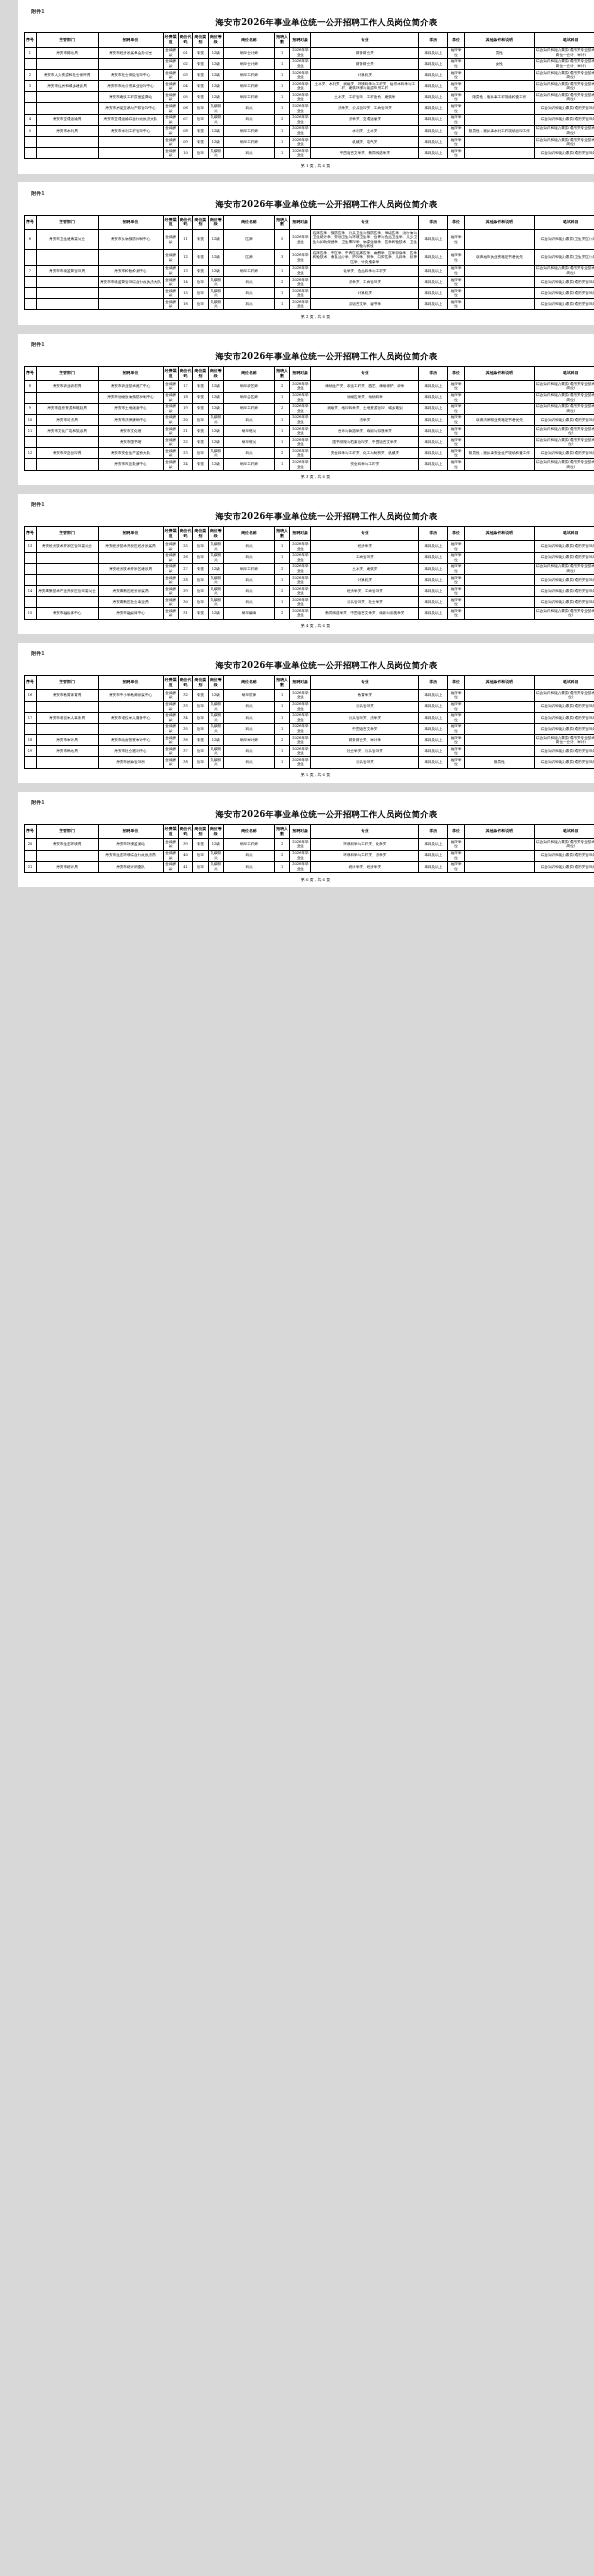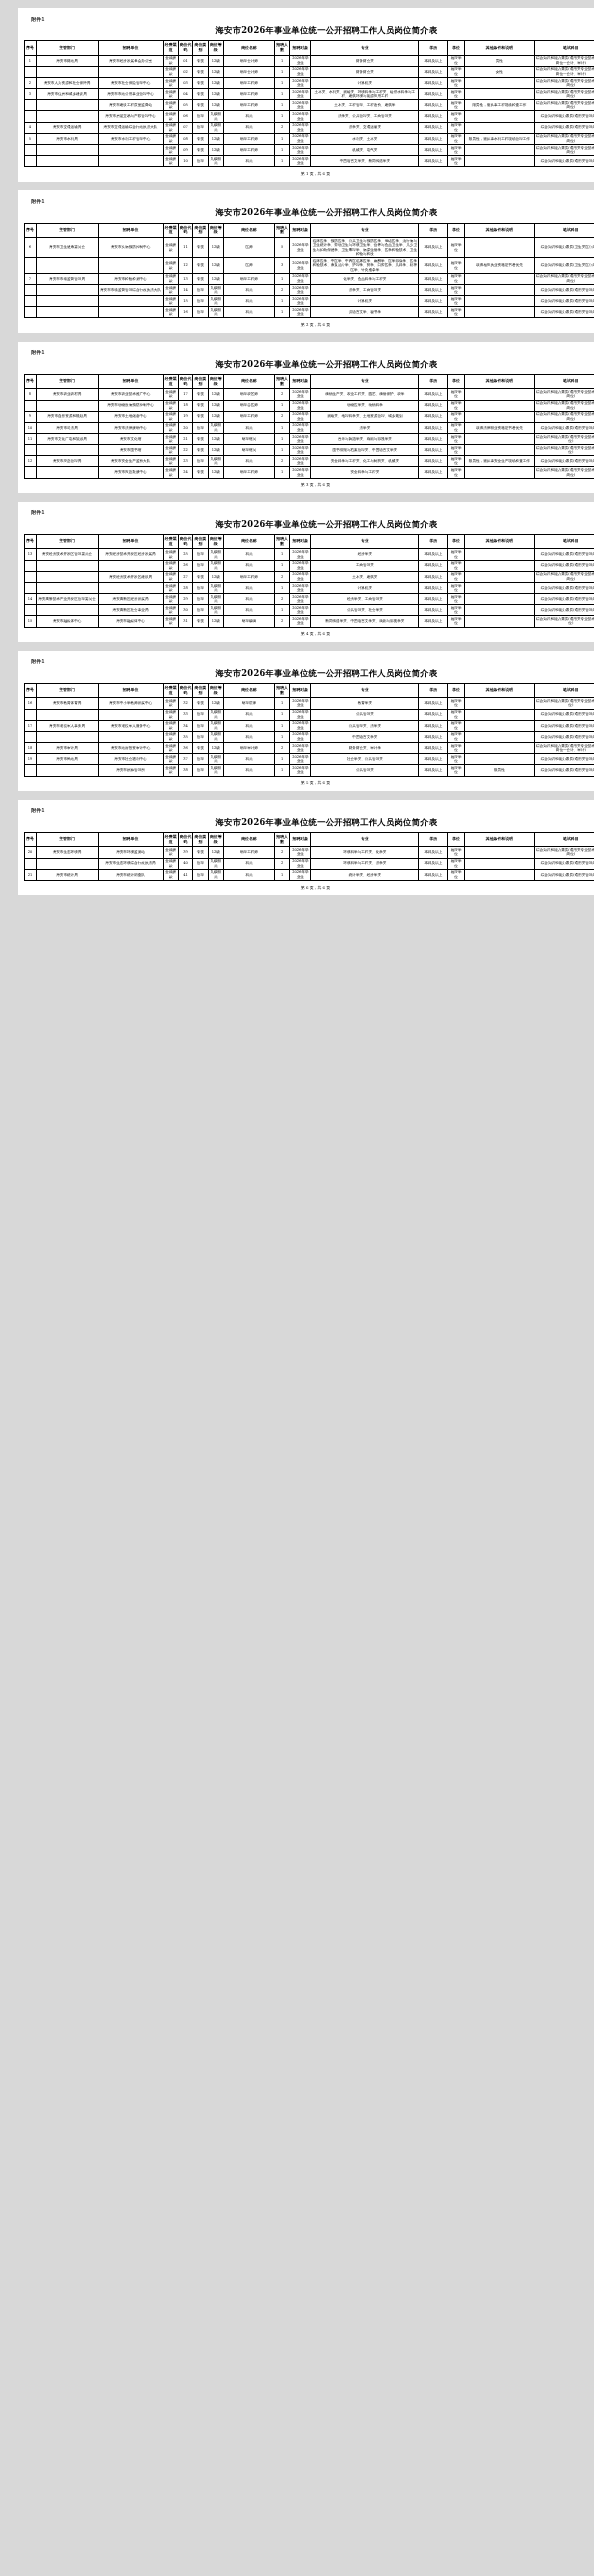--- a/index.html
+++ b/index.html
@@ -3,21 +3,21 @@
 <meta charset="utf-8">
 <style>
   * { box-sizing: border-box; }
   html, body {
     margin: 0; padding: 0;
     background: #d8d8d8;
     font-family: "Liberation Sans", "DejaVu Sans", sans-serif;
   }
   #root {
     width: 558px;
-    margin: 8px auto;
+    margin: 0 auto;
     background: #d8d8d8;
   }
   .page {
     width: 595px;
     background: #ffffff;
     padding: 7.7px 5.5px 5.5px 5.5px;
     margin-bottom: 8.8px;
     position: relative;
   }
   .attach {

